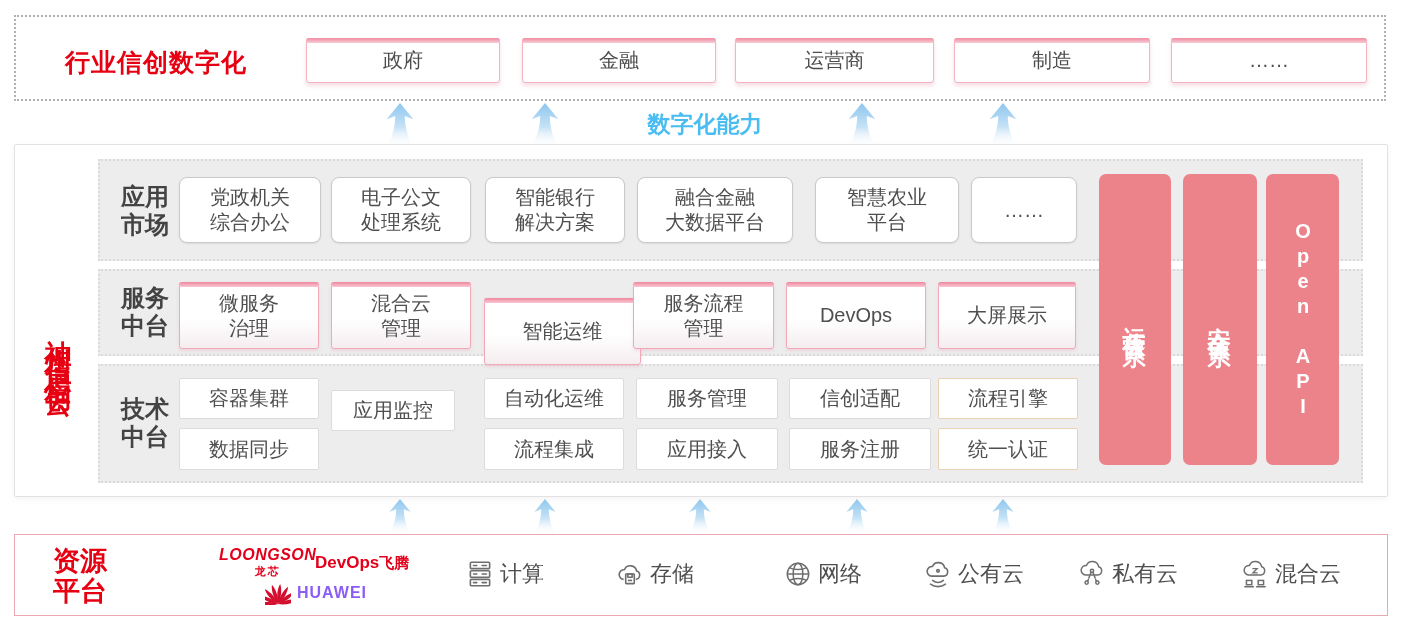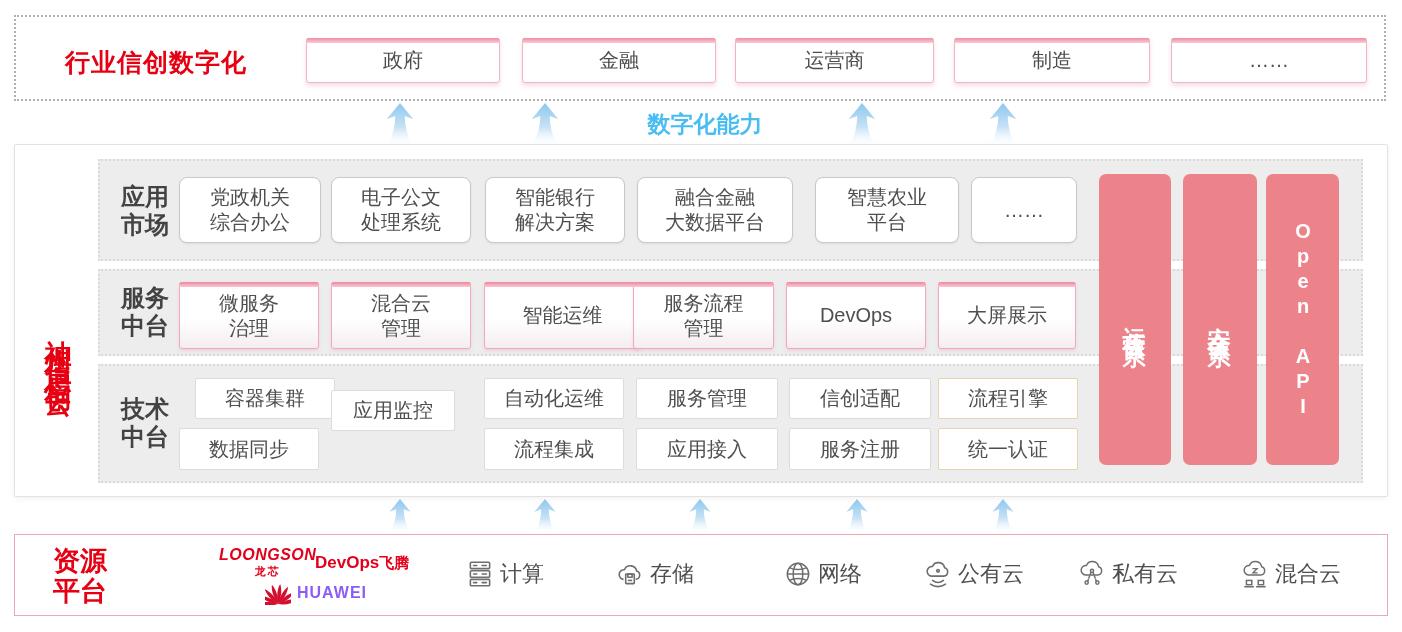--- a/index.html
+++ b/index.html
@@ -146,27 +146,27 @@
     <div class="cell app-box" style="left:622px;top:32px;width:156px;height:66px"><span>融合金融
 大数据平台</span></div>
     <div class="cell app-box" style="left:800px;top:32px;width:144px;height:66px"><span>智慧农业
 平台</span></div>
     <div class="cell app-box" style="left:956px;top:32px;width:106px;height:66px"><span>……</span></div>
 
     <div class="cell svc-box" style="left:164px;top:137px;width:140px;height:67px"><span>微服务
 治理</span></div>
     <div class="cell svc-box" style="left:316px;top:137px;width:140px;height:67px"><span>混合云
 管理</span></div>
-    <div class="cell svc-box" style="left:469px;top:137px;width:157px;height:67px"><span>智能运维</span></div>
+    <div class="cell svc-box" style="left:469px;top:153px;width:157px;height:67px"><span>智能运维</span></div>
     <div class="cell svc-box" style="left:618px;top:137px;width:141px;height:67px"><span>服务流程
 管理</span></div>
     <div class="cell svc-box" style="left:771px;top:137px;width:140px;height:67px"><span>DevOps</span></div>
     <div class="cell svc-box" style="left:923px;top:137px;width:138px;height:67px"><span>大屏展示</span></div>
 
-    <div class="cell tech-box" style="left:180px;top:233px;width:140px;height:41px"><span>容器集群</span></div>
+    <div class="cell tech-box" style="left:164px;top:233px;width:140px;height:41px"><span>容器集群</span></div>
     <div class="cell tech-box" style="left:316px;top:245px;width:124px;height:41px"><span>应用监控</span></div>
     <div class="cell tech-box" style="left:469px;top:233px;width:140px;height:41px"><span>自动化运维</span></div>
     <div class="cell tech-box" style="left:621px;top:233px;width:142px;height:41px"><span>服务管理</span></div>
     <div class="cell tech-box" style="left:774px;top:233px;width:142px;height:41px"><span>信创适配</span></div>
     <div class="cell tech-box warm" style="left:923px;top:233px;width:140px;height:41px"><span>流程引擎</span></div>
 
     <div class="cell tech-box" style="left:164px;top:283px;width:140px;height:42px"><span>数据同步</span></div>
     <div class="cell tech-box" style="left:469px;top:283px;width:140px;height:42px"><span>流程集成</span></div>
     <div class="cell tech-box" style="left:621px;top:283px;width:142px;height:42px"><span>应用接入</span></div>
     <div class="cell tech-box" style="left:774px;top:283px;width:142px;height:42px"><span>服务注册</span></div>

